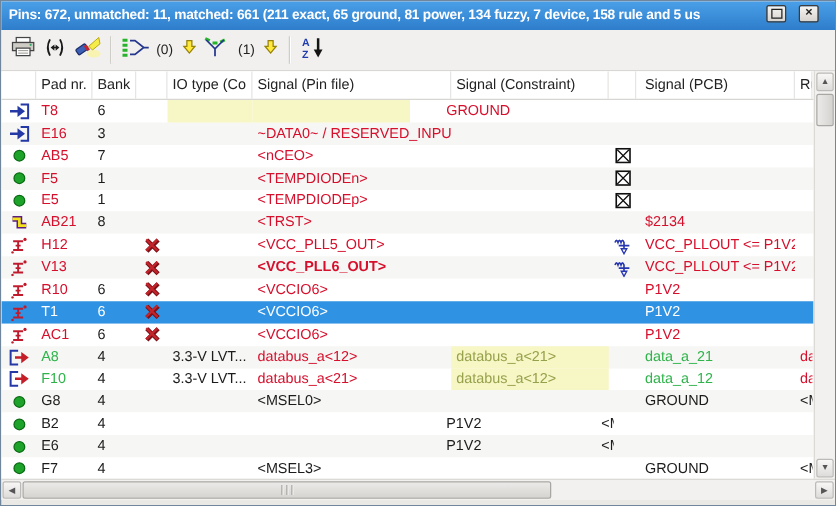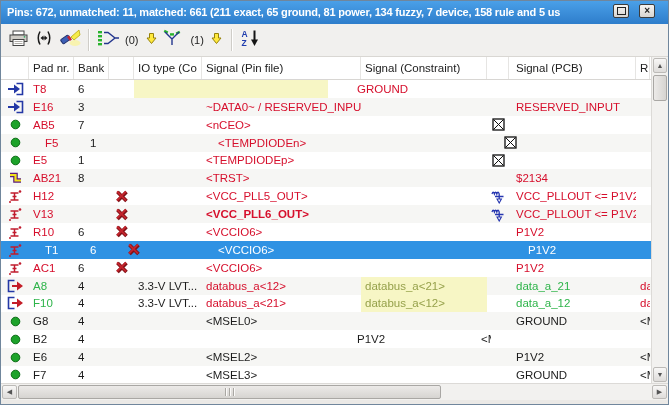--- a/index.html
+++ b/index.html
@@ -193,21 +193,20 @@
               <path d="M7 2.5 L13 7 L7 11.5 Z" fill="#2438a6"></path>
             </svg>
           </div>
           <div class="c" style="width: 45px; color: rgb(214, 15, 44);">E16</div>
           <div class="c" style="width: 35px; color: rgb(28, 28, 28);">3</div>
           <div class="c cc" style="width: 25px;"></div>
           <div class="c" style="width: 68px;"></div>
           <div class="c" style="width: 159px; color: rgb(214, 15, 44);">~DATA0~ / RESERVED_INPUT</div>
           <div class="c" style="width: 126px;"></div>
           <div class="c cc" style="width: 22px;"></div>
-          <div class="c" style="width: 127px; padding-left: 7px; color: rgb(214, 15, 44);">RESERVED_INPUT</div>
           <div class="c" style="width: 14px;"></div>
         </div>
         <div class="row">
           <div class="c cc" style="width: 28px;">
             <svg width="11" height="11">
               <circle cx="5.5" cy="5.5" r="4.3" fill="#1da32a" stroke="#0a6b14" stroke-width="1"></circle>
             </svg>
           </div>
           <div class="c" style="width: 45px; color: rgb(214, 15, 44);">AB5</div>
           <div class="c" style="width: 35px; color: rgb(28, 28, 28);">7</div>
@@ -223,21 +222,21 @@
           </div>
           <div class="c" style="width: 127px; padding-left: 7px;"></div>
           <div class="c" style="width: 14px;"></div>
         </div>
         <div class="row alt">
           <div class="c cc" style="width: 28px;">
             <svg width="11" height="11">
               <circle cx="5.5" cy="5.5" r="4.3" fill="#1da32a" stroke="#0a6b14" stroke-width="1"></circle>
             </svg>
           </div>
-          <div class="c" style="width: 45px; color: rgb(214, 15, 44); margin-left: 12px;">F5</div>
+          <div class="c" style="width: 45px; color: rgb(214, 15, 44);">F5</div>
           <div class="c" style="width: 35px; color: rgb(28, 28, 28);">1</div>
           <div class="c cc" style="width: 25px;"></div>
           <div class="c" style="width: 68px;"></div>
           <div class="c" style="width: 159px; color: rgb(214, 15, 44);">&lt;TEMPDIODEn&gt;</div>
           <div class="c" style="width: 126px;"></div>
           <div class="c cc" style="width: 22px;">
             <svg width="13" height="13" viewBox="0 0 13 13">
               <rect x="1" y="1" width="11" height="11" fill="#fff" stroke="#101010" stroke-width="1.3"></rect>
               <path d="M1.8 1.8 L11.2 11.2 M11.2 1.8 L1.8 11.2" stroke="#101010" stroke-width="1"></path>
             </svg>
@@ -383,21 +382,21 @@
               <g stroke="#c01b2d" stroke-width="1.5" fill="none">
                 <path d="M2.5 4 H10.5"></path>
                 <path d="M6.5 4 V11"></path>
                 <path d="M2.5 11 H10.5"></path>
                 <path d="M4.5 7.5 H8.5"></path>
               </g>
               <circle cx="12" cy="2.5" r="1.3" fill="#c01b2d"></circle>
               <circle cx="2" cy="13" r="1" fill="#c01b2d"></circle>
             </svg>
           </div>
-          <div class="c" style="width: 45px; color: rgb(255, 255, 255); margin-left: 12px;">T1</div>
+          <div class="c" style="width: 45px; color: rgb(255, 255, 255);">T1</div>
           <div class="c" style="width: 35px; color: rgb(255, 255, 255);">6</div>
           <div class="c cc" style="width: 25px;">
             <svg width="14" height="13" viewBox="0 0 14 13">
               <path d="M2.5 2 L11.5 11 M11.5 2 L2.5 11" stroke="#7e1016" stroke-width="3.6"></path>
               <path d="M2 1.5 L11 10.5 M11 1.5 L2 10.5" stroke="#c2242c" stroke-width="1.8"></path>
             </svg>
           </div>
           <div class="c" style="width: 68px;"></div>
           <div class="c" style="width: 159px; color: rgb(255, 255, 255);">&lt;VCCIO6&gt;</div>
           <div class="c" style="width: 126px;"></div>
@@ -503,21 +502,20 @@
         <div class="row alt">
           <div class="c cc" style="width: 28px;">
             <svg width="11" height="11">
               <circle cx="5.5" cy="5.5" r="4.3" fill="#1da32a" stroke="#0a6b14" stroke-width="1"></circle>
             </svg>
           </div>
           <div class="c" style="width: 45px; color: rgb(28, 28, 28);">E6</div>
           <div class="c" style="width: 35px; color: rgb(28, 28, 28);">4</div>
           <div class="c cc" style="width: 25px;"></div>
           <div class="c" style="width: 68px;"></div>
-          <div class="c" style="width: 159px; color: rgb(28, 28, 28);">&lt;MSEL2&gt;</div>
           <div class="c" style="width: 126px;"></div>
           <div class="c cc" style="width: 22px;"></div>
           <div class="c" style="width: 127px; padding-left: 7px; color: rgb(28, 28, 28);">P1V2</div>
           <div class="c" style="width: 14px; color: rgb(28, 28, 28);">&lt;M</div>
         </div>
         <div class="row">
           <div class="c cc" style="width: 28px;">
             <svg width="11" height="11">
               <circle cx="5.5" cy="5.5" r="4.3" fill="#1da32a" stroke="#0a6b14" stroke-width="1"></circle>
             </svg>

